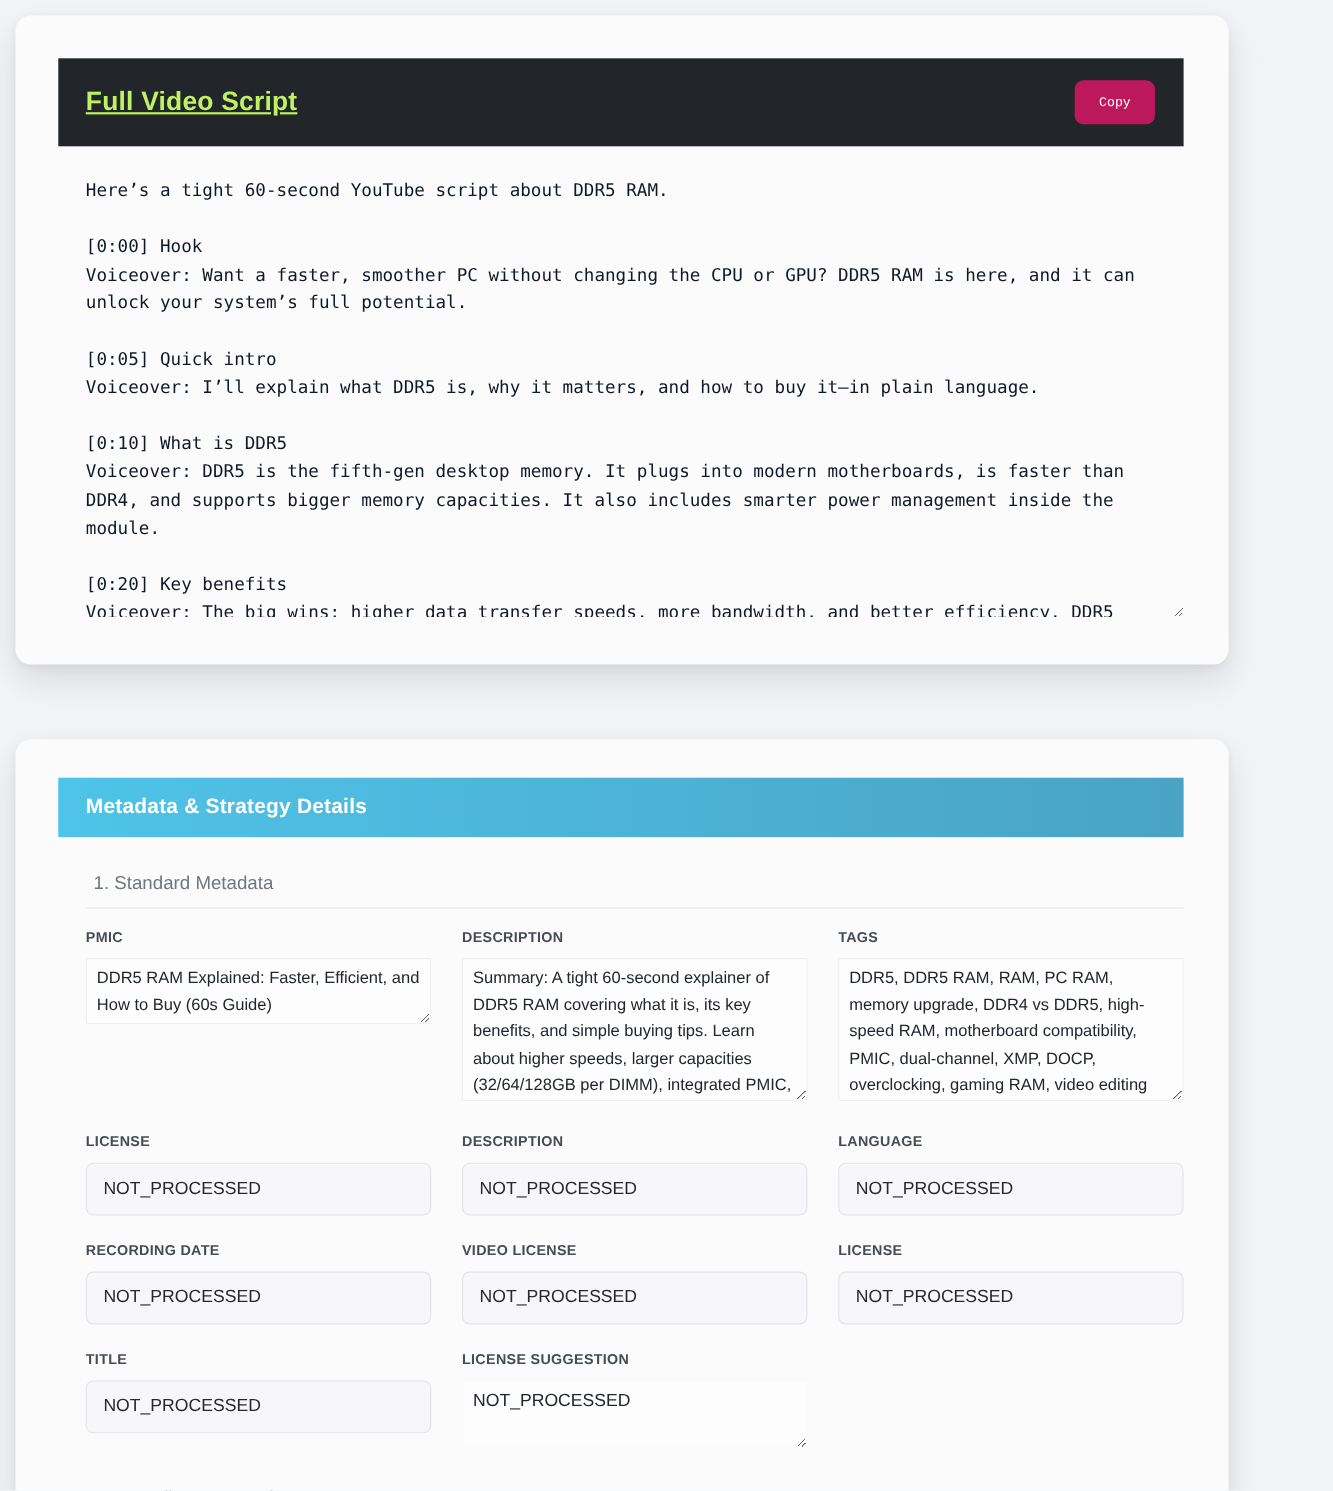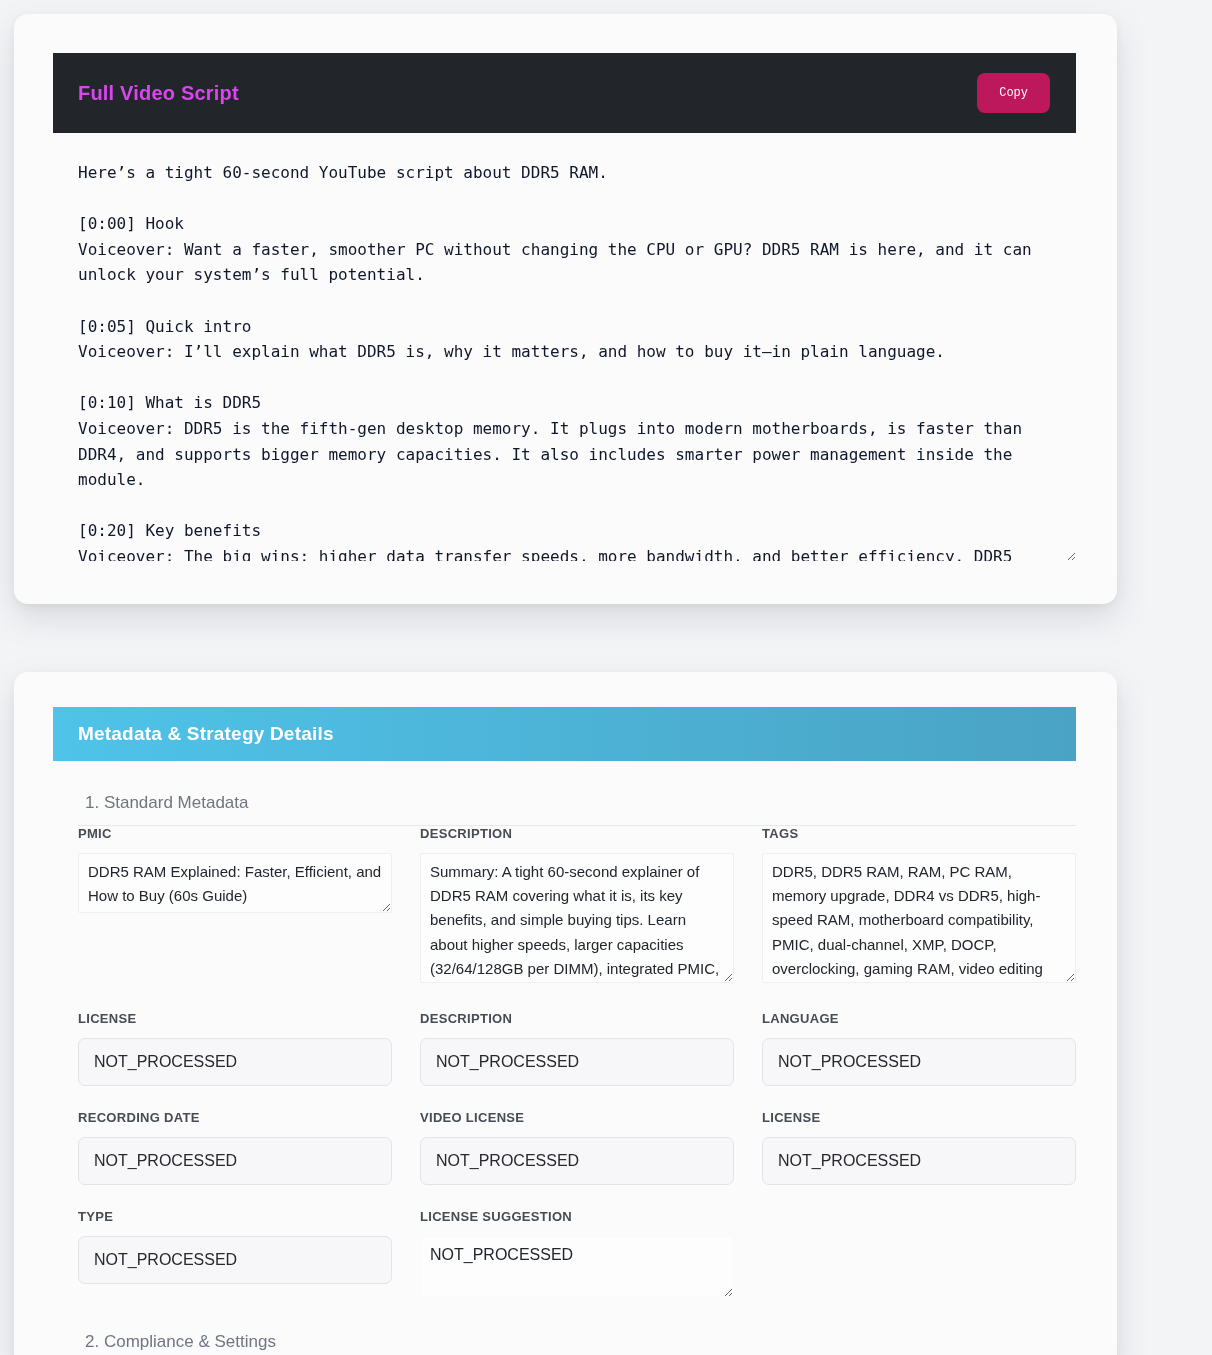--- a/index.html
+++ b/index.html
@@ -22,21 +22,21 @@
 
   
   .script-header {
     height: 80px;
     background: #22262b;
     display: flex;
     align-items: center;
     justify-content: space-between;
     padding: 0 26px 0 25px;
   }
-  .script-header h2 { color: #d946ef; font-size: 20px; font-weight: 700; letter-spacing: .2px; }
+  .script-header h2 { color: #bef264; font-size: 24px; font-weight: 700; letter-spacing: .2px; text-decoration: underline; }
   .copy-btn {
     background: #be185d;
     color: #ffffff;
     border: none;
     border-radius: 8px;
     font-family: Liberation Mono, monospace;
     font-size: 12px;
     padding: 13px 22px;
     cursor: pointer;
   }
@@ -67,20 +67,21 @@
     align-items: center;
     padding: 0 25px;
   }
   .meta-header h2 { color: #ffffff; font-size: 19px; font-weight: 700; letter-spacing: .2px; }
   .card-meta .inset { margin-top: 32px; }
   .section-title {
     font-size: 17px;
     color: #6f7680;
     padding: 0 0 12px 7px;
     border-bottom: 1px solid #e7e8ea;
+    margin-bottom: 18px;
     width: 998px;
   }
   .section-title.s2 { margin-top: 30px; margin-bottom: 0; padding-bottom: 9px; }
   .grid {
     width: 998px;
     display: grid;
     grid-template-columns: repeat(3, 1fr);
     column-gap: 28px;
     row-gap: 24px;
   }
@@ -188,21 +189,21 @@
       <div class="field">
         <label>VIDEO LICENSE</label>
         <input class="in" value="NOT_PROCESSED" style="">
       </div>
       <div class="field">
         <label>LICENSE</label>
         <input class="in" value="NOT_PROCESSED" style="">
       </div>
 
       <div class="field">
-        <label>TYPE</label>
+        <label>TITLE</label>
         <input class="in" value="NOT_PROCESSED" style="">
       </div>
       <div class="field">
         <label>LICENSE SUGGESTION</label>
         <textarea class="ta ta-plain" spellcheck="false" style="">NOT_PROCESSED</textarea>
       </div>
       <div class="field"></div>
     </div>
 
     <div class="section-title s2">2. Compliance &amp; Settings</div>

